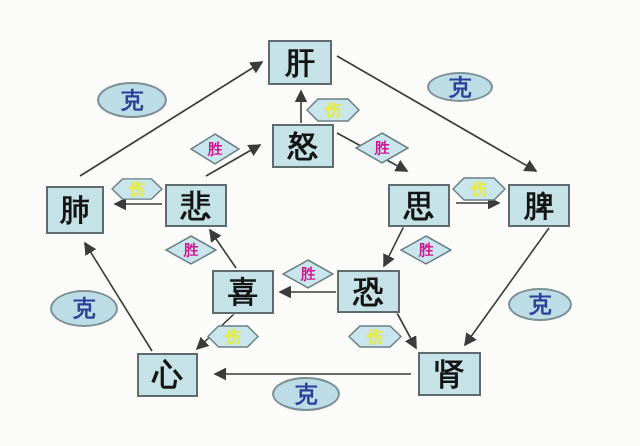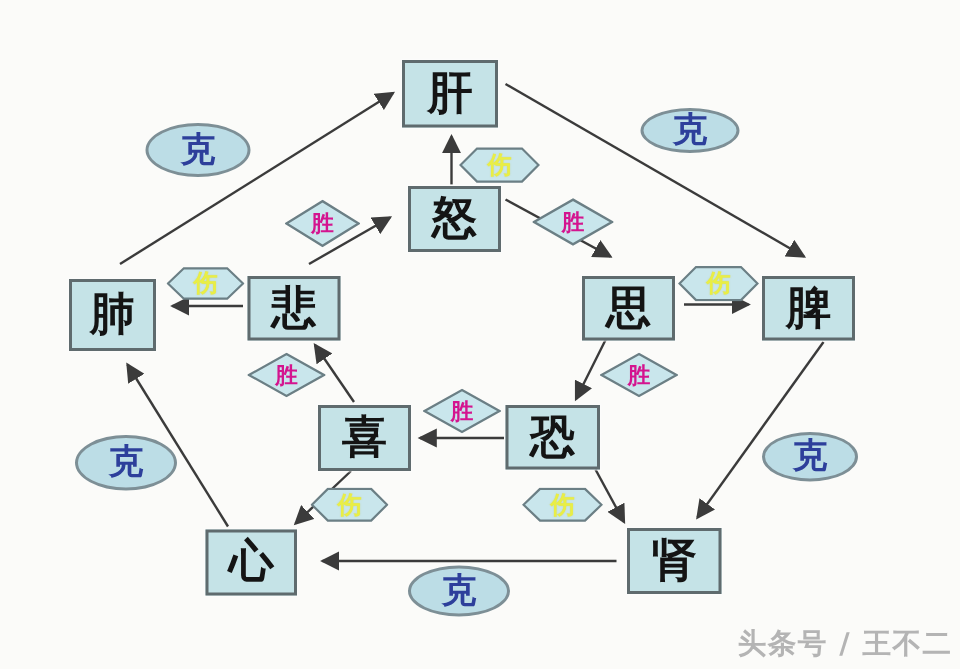--- a/index.html
+++ b/index.html
@@ -167,14 +167,13 @@
       </svg>
     <span class="lbl">伤</span>
   </div>
   <div class="shape hex" style="left:348px;top:325px;width:54px;height:23px;">
     <svg viewBox="0 0 54 24" preserveAspectRatio="none">
         <polygon points="12,1 42,1 53,12 42,23 12,23 1,12" fill="#c9e6ec" stroke="#6b7f85" stroke-width="1.5"></polygon>
       </svg>
     <span class="lbl">伤</span>
   </div>
 
-  <div class="watermark">头条号 / 王不二</div>
 </div>
 
 </body></html>

